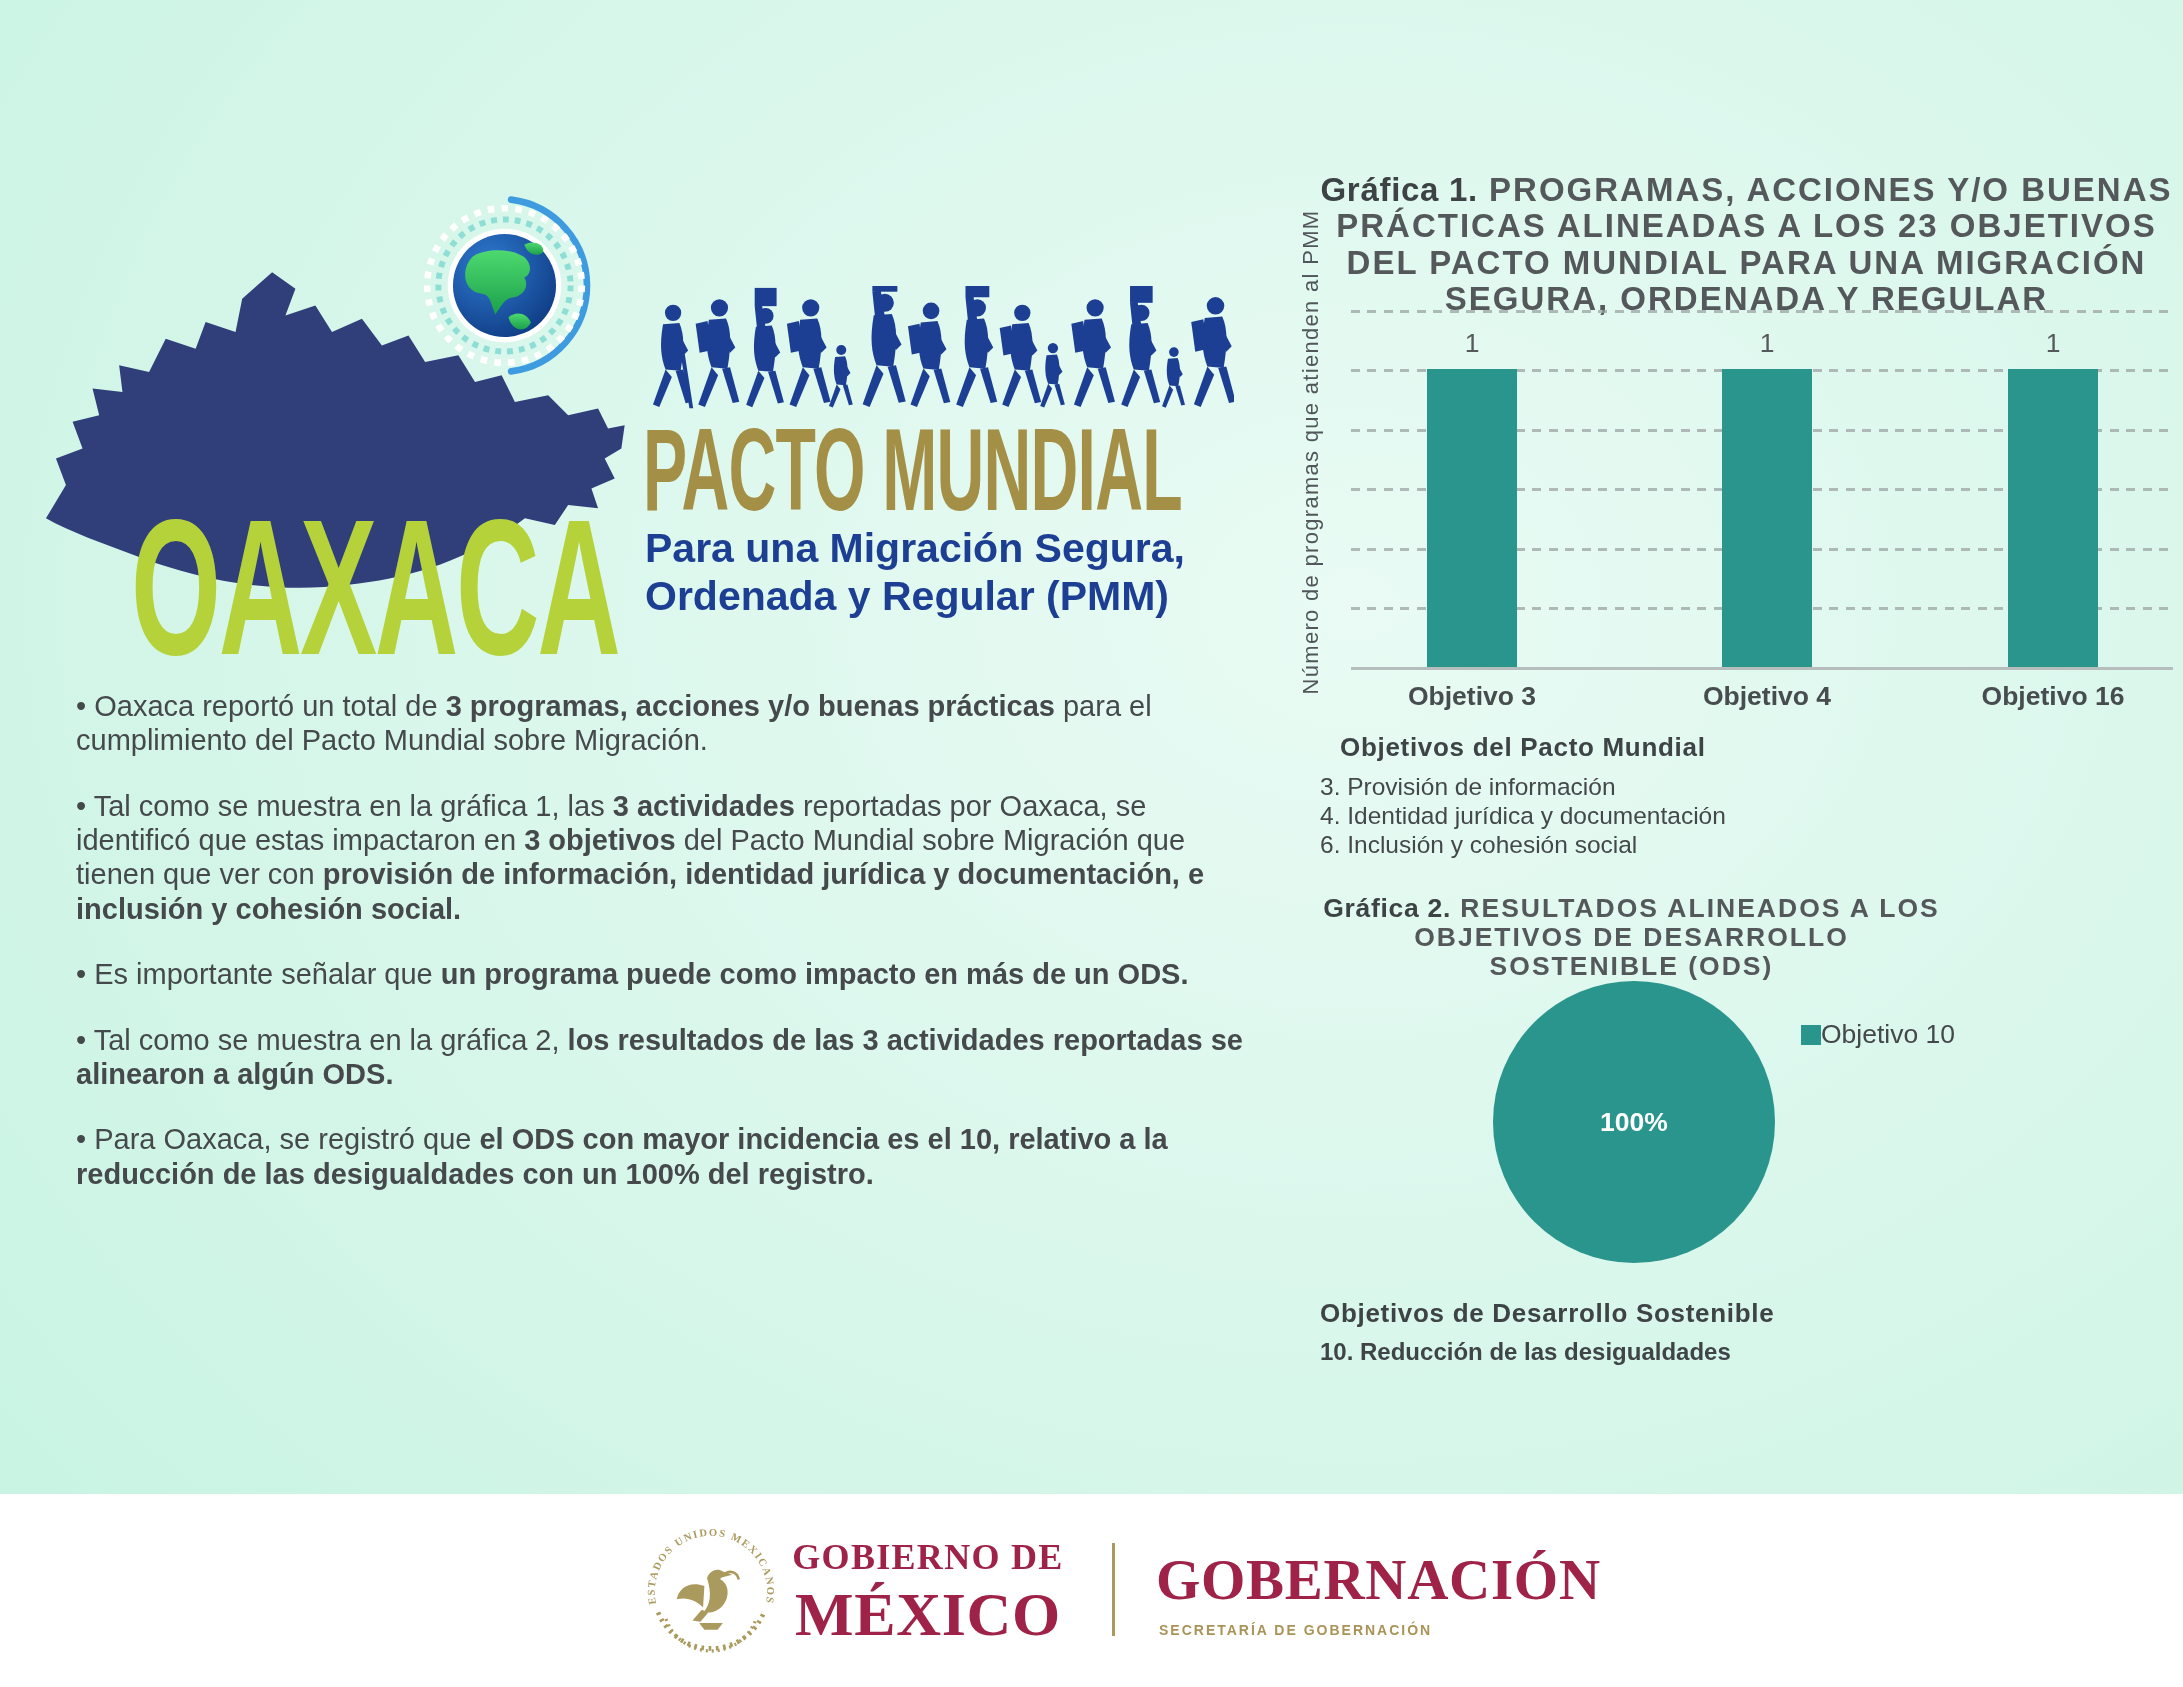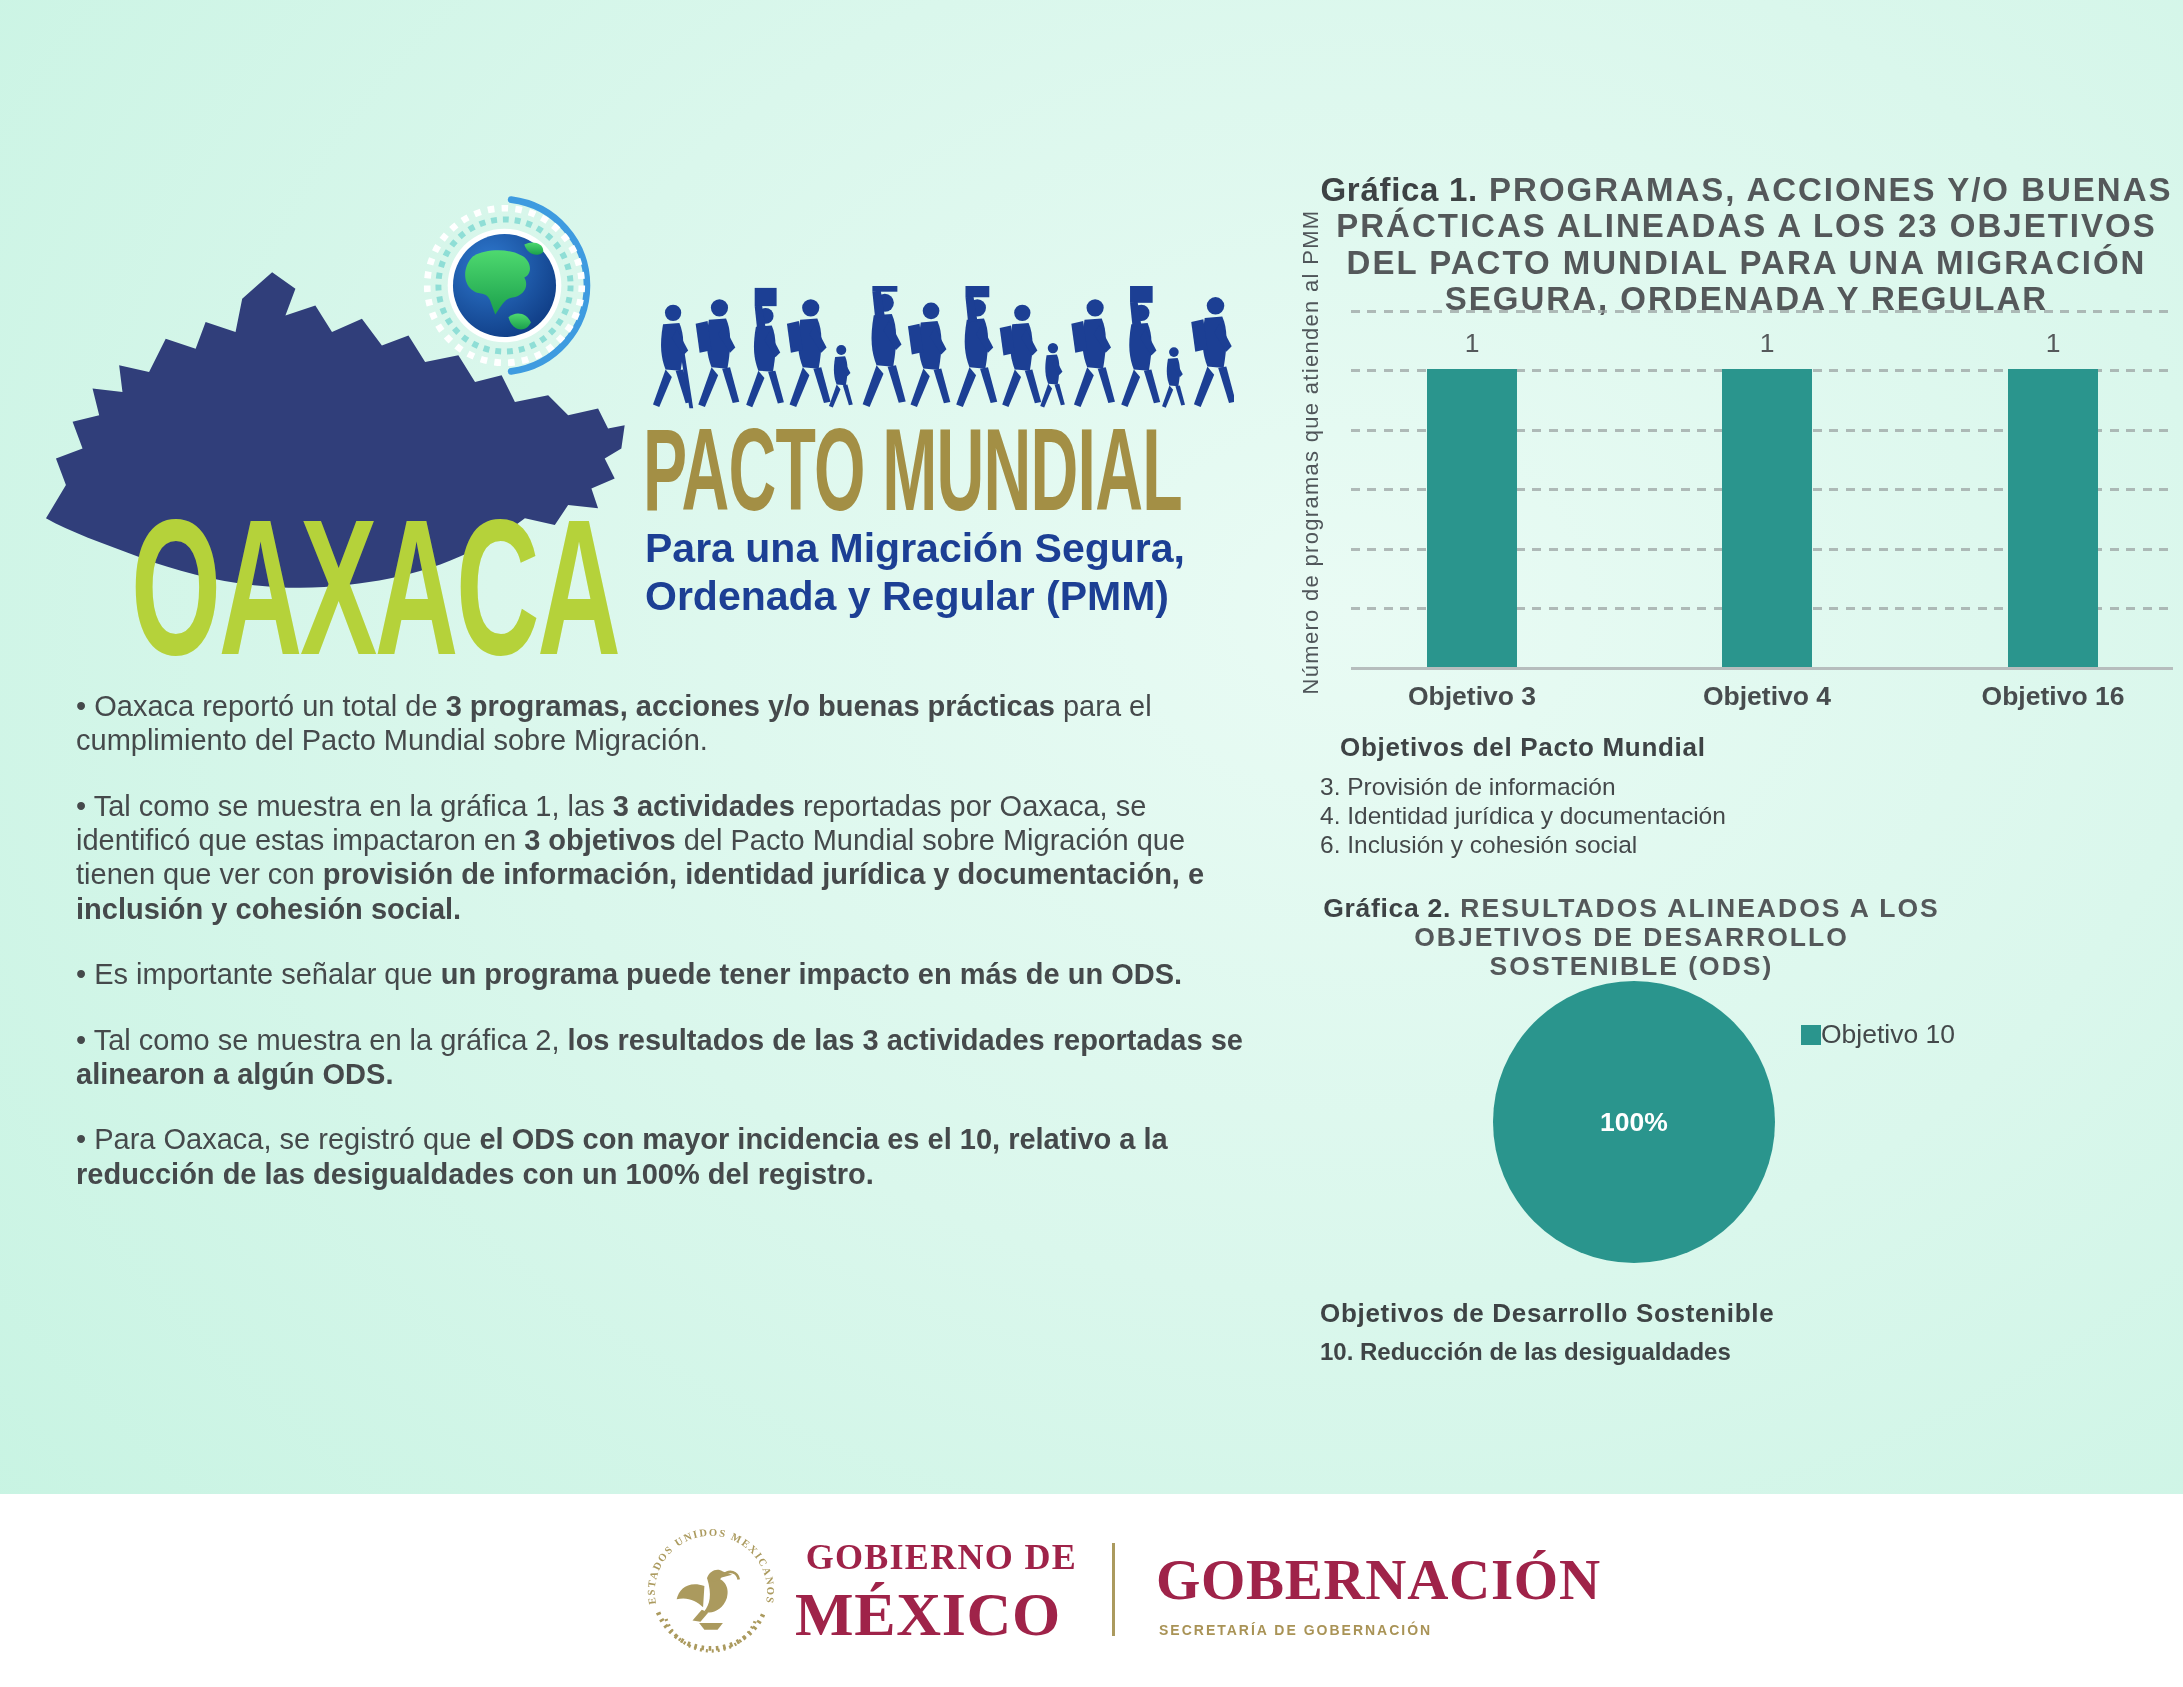--- a/index.html
+++ b/index.html
@@ -47,21 +47,21 @@
   .pie-lbl{color:#fff;font-size:26.5px;font-weight:bold;}
   .legend{top:1019px;left:1801px;display:flex;align-items:center;gap:0;}
   .legend .sw{width:20px;height:20px;background:#2a958d;}
   .legend .lt{font-size:26.5px;color:#43484a;}
   .ods-i{left:1320px;font-size:24px;font-weight:bold;color:#3f4446;}
   .fuente{top:1414px;left:1320px;width:860px;font-size:25px;font-weight:bold;color:#4a4f51;}
   
   .footer{top:1494px;left:0;width:2183px;height:193px;background:#ffffff;}
   .gob{top:1536px;left:779px;width:298px;text-align:center;color:#9f2349;
        font-family:"Liberation Serif",serif;font-weight:bold;}
-  .gob .l1{font-size:36px;letter-spacing:1.3px;text-align:right;}
+  .gob .l1{font-size:36px;letter-spacing:1.3px;}
   .gob .l2{font-size:62px;letter-spacing:0.7px;margin-top:1.3px;}
   .divider{top:1543px;left:1112px;width:3.3px;height:93px;background:#ab9a5e;}
   .sego{top:1547px;left:1156px;color:#9f2349;font-family:"Liberation Serif",serif;font-weight:bold;
        font-size:57px;letter-spacing:0.7px;}
   .sego-sub{top:1622px;left:1159px;color:#a99356;font-size:14px;font-weight:bold;letter-spacing:2px;}
 </style>
 </head>
 <body>
 
 <div id="canvas">
@@ -137,21 +137,21 @@
     <use href="#mA" transform="translate(788,185) scale(0.56)"></use>
     <use href="#mP" transform="translate(850,185) scale(1.02)"></use>
   </svg>
 
   <div class="abs pacto">PACTO MUNDIAL</div>
   <div class="abs pacto-sub">Para una Migración Segura, Ordenada y Regular (PMM)</div>
 
   <div class="abs bullets">
     <p><span> • Oaxaca reportó un total de </span><span class="b">3 programas, acciones y/o buenas prácticas</span><span> para el cumplimiento del Pacto Mundial sobre Migración.</span></p>
     <p><span>• Tal como se muestra en la gráfica 1, las </span><span class="b">3 actividades</span><span> reportadas por Oaxaca, se identificó que estas impactaron en </span><span class="b">3 objetivos</span><span> del Pacto Mundial sobre Migración que tienen que ver con </span><span class="b">provisión de información, identidad jurídica y documentación, e inclusión y cohesión social.</span></p>
-    <p><span>•  Es importante señalar que </span><span class="b">un programa puede tener impacto en más de un ODS.</span></p>
+    <p><span>•  Es importante señalar que </span><span class="b">un programa puede como impacto en más de un ODS.</span></p>
     <p><span>• Tal como se muestra en la gráfica 2, </span><span class="b">los resultados de las 3 actividades reportadas se alinearon a algún ODS.</span></p>
     <p><span>• Para Oaxaca, se registró que </span><span class="b">el ODS con mayor incidencia es el 10, relativo a la reducción de las desigualdades con un 100% del registro.</span></p>
   </div>
 
   <div class="abs g1-title"><span class="g-prefix">Gráfica 1.</span><span> PROGRAMAS, ACCIONES Y/O BUENAS PRÁCTICAS ALINEADAS A LOS 23 OBJETIVOS DEL PACTO MUNDIAL PARA UNA MIGRACIÓN SEGURA, ORDENADA Y REGULAR</span></div>
 
   <div class="abs ylab">Número de programas que atienden al PMM</div>
 
   <div class="abs grid" style="top:310px;"></div>
   <div class="abs grid" style="top:369px;"></div>

